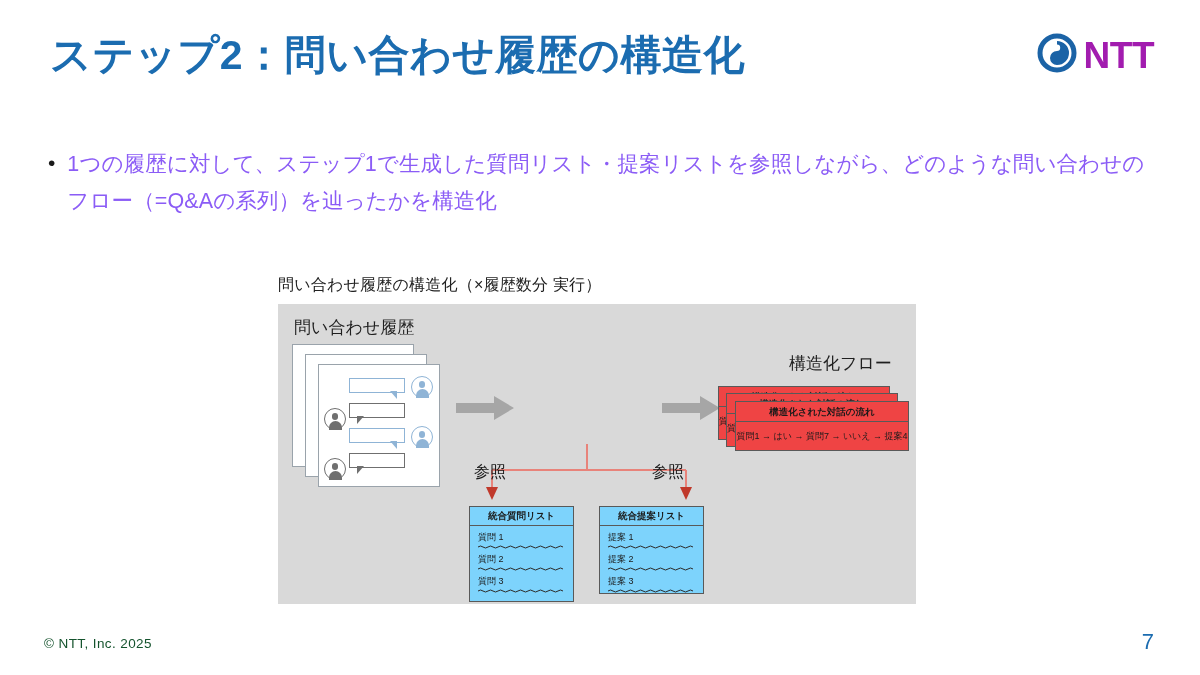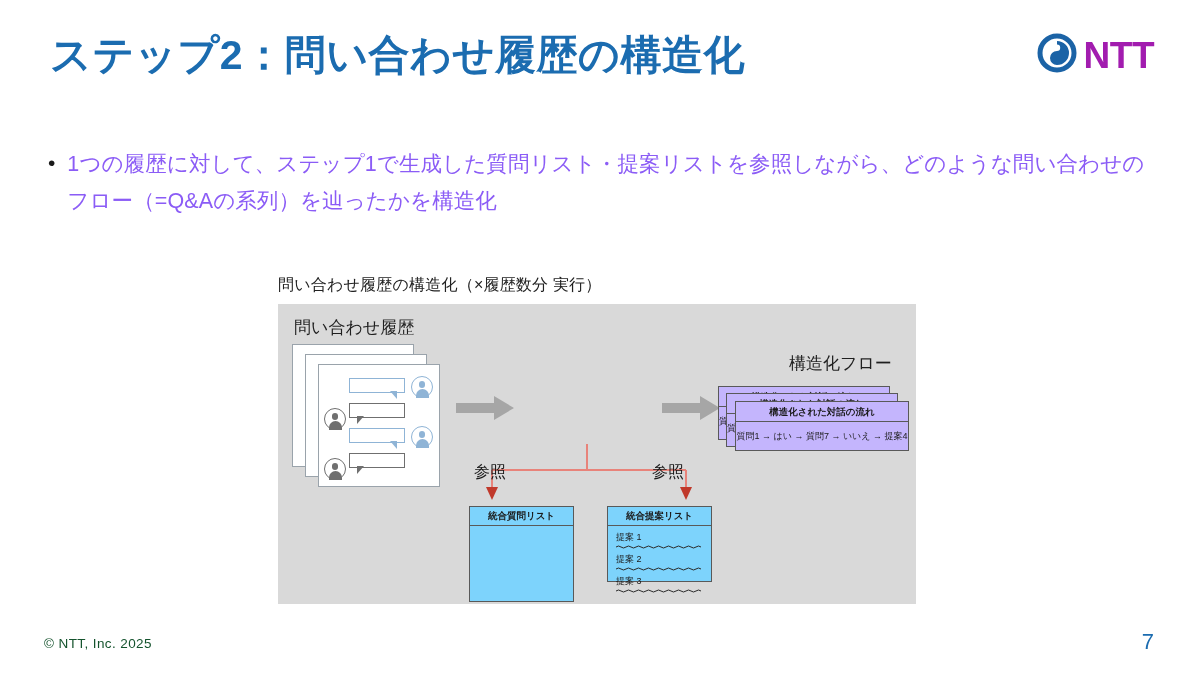--- a/index.html
+++ b/index.html
@@ -194,21 +194,21 @@
   
   .flow-stack {
     position: absolute;
     left: 440px;
     top: 82px;
     width: 192px;
     height: 78px;
   }
   .flow-card {
     position: absolute;
-    background: #c4b5fd;
+    background: #ef4444;
     border: 1px solid #595959;
     box-sizing: border-box;
     width: 172px;
     height: 54px;
   }
   .flow-card.f1 { left: 0px;  top: 0px;  }
   .flow-card.f2 { left: 8px;  top: 7px;  }
   .flow-card.f3 { left: 17px; top: 15px; width: 174px; height: 50px; }
   .flow-head {
     height: 19px;
@@ -251,21 +251,21 @@
 
   
   .list-card {
     position: absolute;
     width: 105px;
     background: #7dd3fc;
     border: 1px solid #595959;
     box-sizing: border-box;
   }
   .list-card.q { left: 191px; top: 202px; height: 96px; }
-  .list-card.p { left: 329px; top: 202px; height: 76px; }
+  .list-card.p { left: 321px; top: 202px; height: 88px; }
   .list-head {
     height: 18px;
     line-height: 18px;
     text-align: center;
     font-size: 9.5px;
     font-weight: bold;
     color: #1a1a1a;
     border-bottom: 1px solid #595959;
     white-space: nowrap;
   }
@@ -389,20 +389,40 @@
           <polygon points="18,56 12,43 24,43" fill="#c0392b"></polygon>
           <polygon points="212,56 206,43 218,43" fill="#c0392b"></polygon>
         </svg>
       </div>
 
       <div class="ref-label left">参照</div>
       <div class="ref-label right">参照</div>
 
       <div class="list-card q">
         <div class="list-head">統合質問リスト</div>
+        <div class="list-items">
+          <div class="list-item">
+            <div class="list-item-label">質問 1</div>
+            <svg class="squiggle" width="86" height="4" viewBox="0 0 86 4">
+              <path d="M0 2 q2.5 -2 5 0 t5 0 t5 0 t5 0 t5 0 t5 0 t5 0 t5 0 t5 0 t5 0 t5 0 t5 0 t5 0 t5 0 t5 0 t5 0 t5 0" stroke="#2b2b2b" stroke-width="1" fill="none"></path>
+            </svg>
+          </div>
+          <div class="list-item">
+            <div class="list-item-label">質問 2</div>
+            <svg class="squiggle" width="86" height="4" viewBox="0 0 86 4">
+              <path d="M0 2 q2.5 -2 5 0 t5 0 t5 0 t5 0 t5 0 t5 0 t5 0 t5 0 t5 0 t5 0 t5 0 t5 0 t5 0 t5 0 t5 0 t5 0 t5 0" stroke="#2b2b2b" stroke-width="1" fill="none"></path>
+            </svg>
+          </div>
+          <div class="list-item">
+            <div class="list-item-label">質問 3</div>
+            <svg class="squiggle" width="86" height="4" viewBox="0 0 86 4">
+              <path d="M0 2 q2.5 -2 5 0 t5 0 t5 0 t5 0 t5 0 t5 0 t5 0 t5 0 t5 0 t5 0 t5 0 t5 0 t5 0 t5 0 t5 0 t5 0 t5 0" stroke="#2b2b2b" stroke-width="1" fill="none"></path>
+            </svg>
+          </div>
+        </div>
       </div>
 
       <div class="list-card p">
         <div class="list-head">統合提案リスト</div>
         <div class="list-items">
           <div class="list-item">
             <div class="list-item-label">提案 1</div>
             <svg class="squiggle" width="86" height="4" viewBox="0 0 86 4">
               <path d="M0 2 q2.5 -2 5 0 t5 0 t5 0 t5 0 t5 0 t5 0 t5 0 t5 0 t5 0 t5 0 t5 0 t5 0 t5 0 t5 0 t5 0 t5 0 t5 0" stroke="#2b2b2b" stroke-width="1" fill="none"></path>
             </svg>

